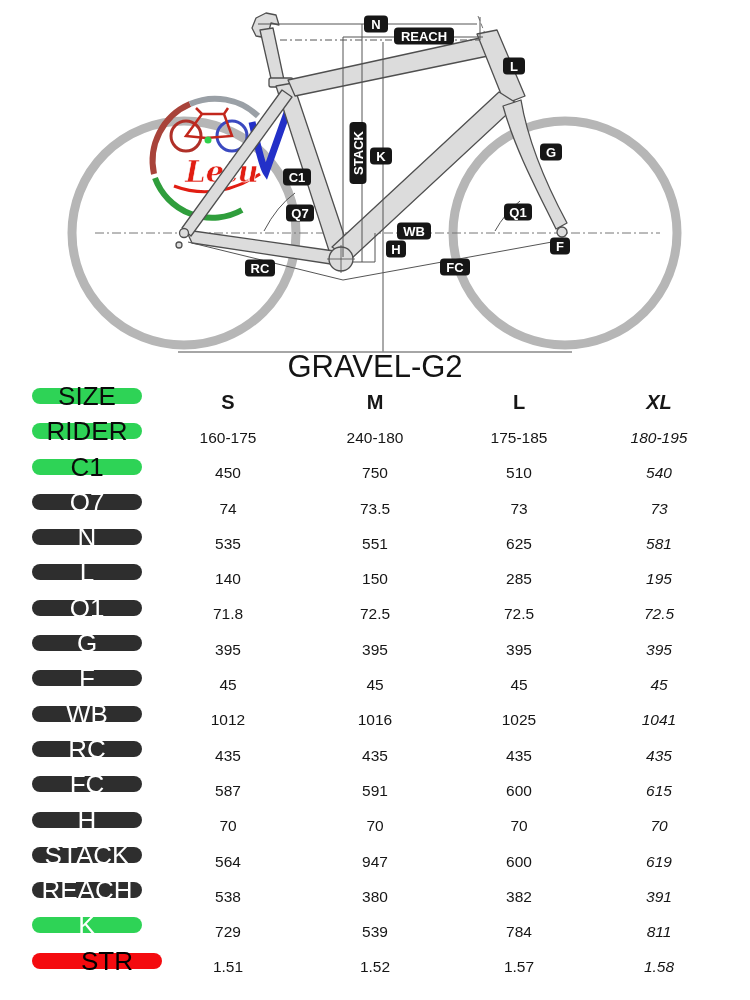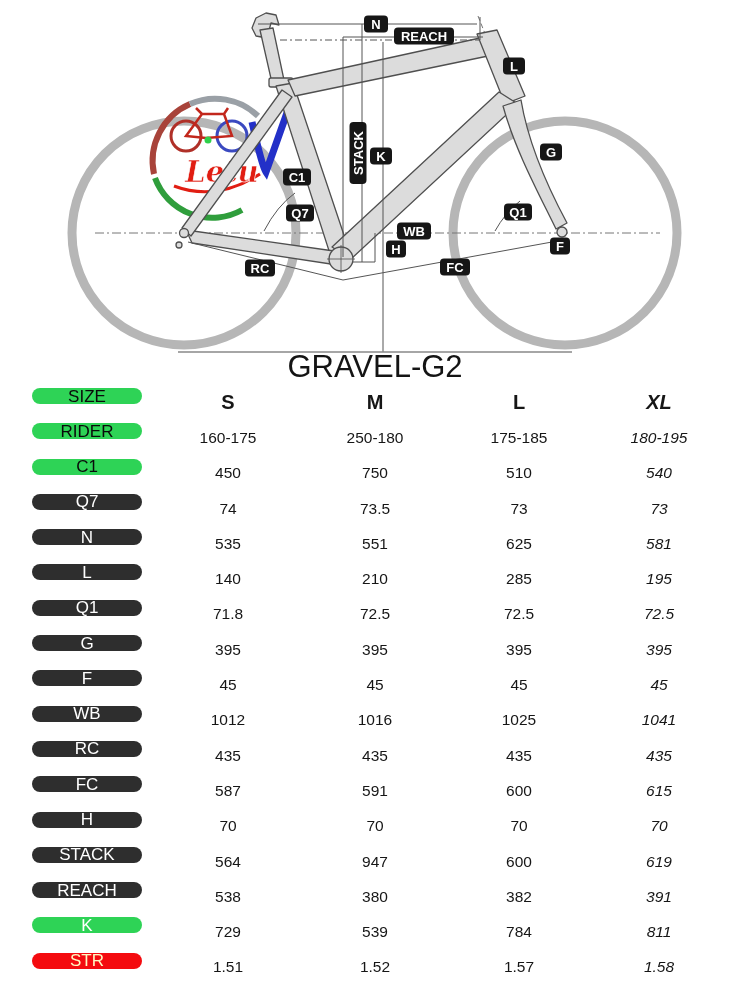--- a/index.html
+++ b/index.html
@@ -3,25 +3,25 @@
 <meta charset="utf-8">
 <style>
   html,body{margin:0;padding:0;background:#fff;}
   .page{position:relative;width:750px;height:1000px;background:#fff;overflow:hidden;
         font-family:"Liberation Sans",sans-serif;}
   .diagram{position:absolute;left:0;top:0;width:750px;height:385px;}
   
   .geo-table{position:absolute;left:0;top:385px;width:750px;}
   .row{position:relative;height:35.3px;}
   .pill{position:absolute;left:32px;top:3px;width:110px;height:16px;border-radius:9px;
-        display:flex;align-items:center;justify-content:center;font-size:17px;line-height:1;}
+        display:flex;align-items:center;justify-content:center;font-size:26px;line-height:1;}
   .pill-green{background:#2ed356;color:#0a0a0a;}
   .pill-greenw{background:#2ed356;color:#fff;}
   .pill-dark{background:#2e2e2e;color:#fff;}
-  .pill-red{background:#f40b0f;color:#fef9c3;}
+  .pill-red{background:#f40b0f;color:#000000;padding-left:20px;}
   .cell{position:absolute;top:0;height:35.3px;width:140px;transform:translateX(-50%);
         display:flex;align-items:center;justify-content:center;font-size:15.5px;color:#161616;}
   .row .cell:nth-child(2){left:228px;}
   .row .cell:nth-child(3){left:375px;}
   .row .cell:nth-child(4){left:519px;}
   .row .cell:nth-child(5){left:659px;font-style:italic;}
   .header-row .cell{font-weight:bold;font-size:20px;}
   
   .tube{fill:#dcdcdc;stroke:#4f4f4f;stroke-width:1.3;stroke-linejoin:round;}
   .dim{stroke:#555;stroke-width:1;fill:none;}
@@ -158,21 +158,21 @@
       <div class="row header-row">
       <div class="pill pill-green">SIZE</div>
       <div class="cell">S</div>
       <div class="cell">M</div>
       <div class="cell">L</div>
       <div class="cell">XL</div>
     </div>
       <div class="row">
       <div class="pill pill-green">RIDER</div>
       <div class="cell">160-175</div>
-      <div class="cell">250-180</div>
+      <div class="cell">240-180</div>
       <div class="cell">175-185</div>
       <div class="cell">180-195</div>
     </div>
       <div class="row">
       <div class="pill pill-green">C1</div>
       <div class="cell">450</div>
       <div class="cell">750</div>
       <div class="cell">510</div>
       <div class="cell">540</div>
     </div>
@@ -186,21 +186,21 @@
       <div class="row">
       <div class="pill pill-dark">N</div>
       <div class="cell">535</div>
       <div class="cell">551</div>
       <div class="cell">625</div>
       <div class="cell">581</div>
     </div>
       <div class="row">
       <div class="pill pill-dark">L</div>
       <div class="cell">140</div>
-      <div class="cell">210</div>
+      <div class="cell">150</div>
       <div class="cell">285</div>
       <div class="cell">195</div>
     </div>
       <div class="row">
       <div class="pill pill-dark">Q1</div>
       <div class="cell">71.8</div>
       <div class="cell">72.5</div>
       <div class="cell">72.5</div>
       <div class="cell">72.5</div>
     </div>

